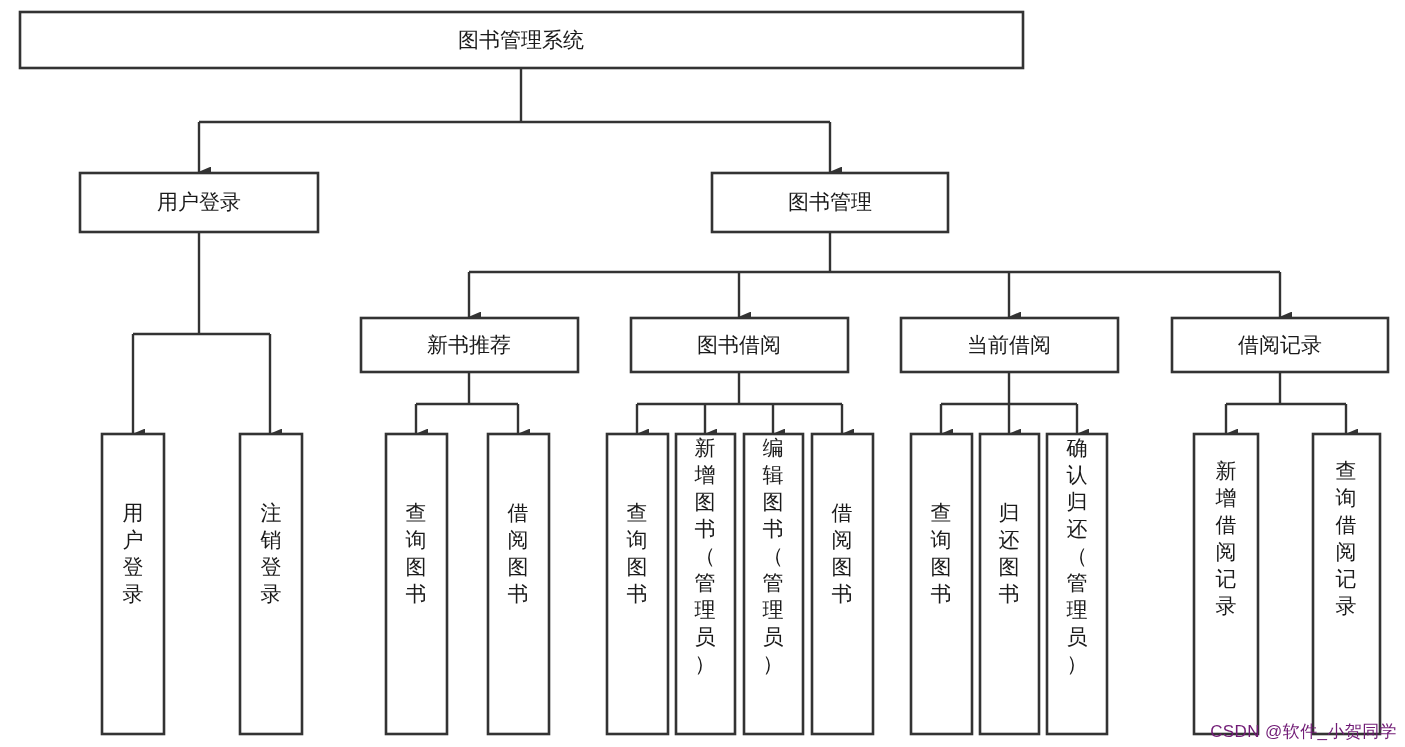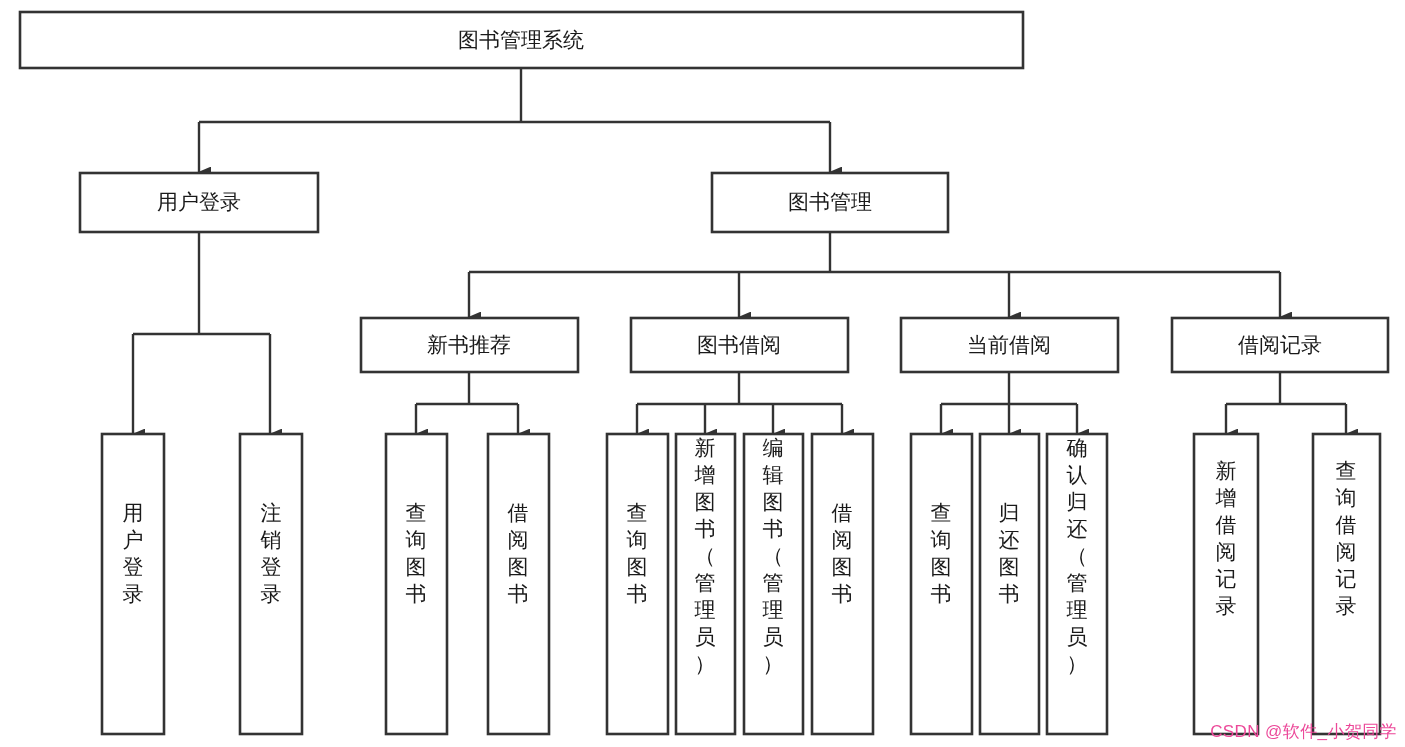--- a/index.html
+++ b/index.html
@@ -45,21 +45,21 @@
   .arrow-head {
     fill: #333333;
     stroke: none;
   }
   .watermark {
     position: absolute;
     right: 8px;
     bottom: 4px;
     font-family: "Liberation Sans", "DejaVu Sans", sans-serif;
     font-size: 17px;
-    color: #ec4899;
+    color: #701a75;
     letter-spacing: 0.4px;
     white-space: nowrap;
     user-select: none;
   }
 </style>
 </head>
 <body>
 
 <svg id="diagram" viewBox="0 0 1405 747">
 

